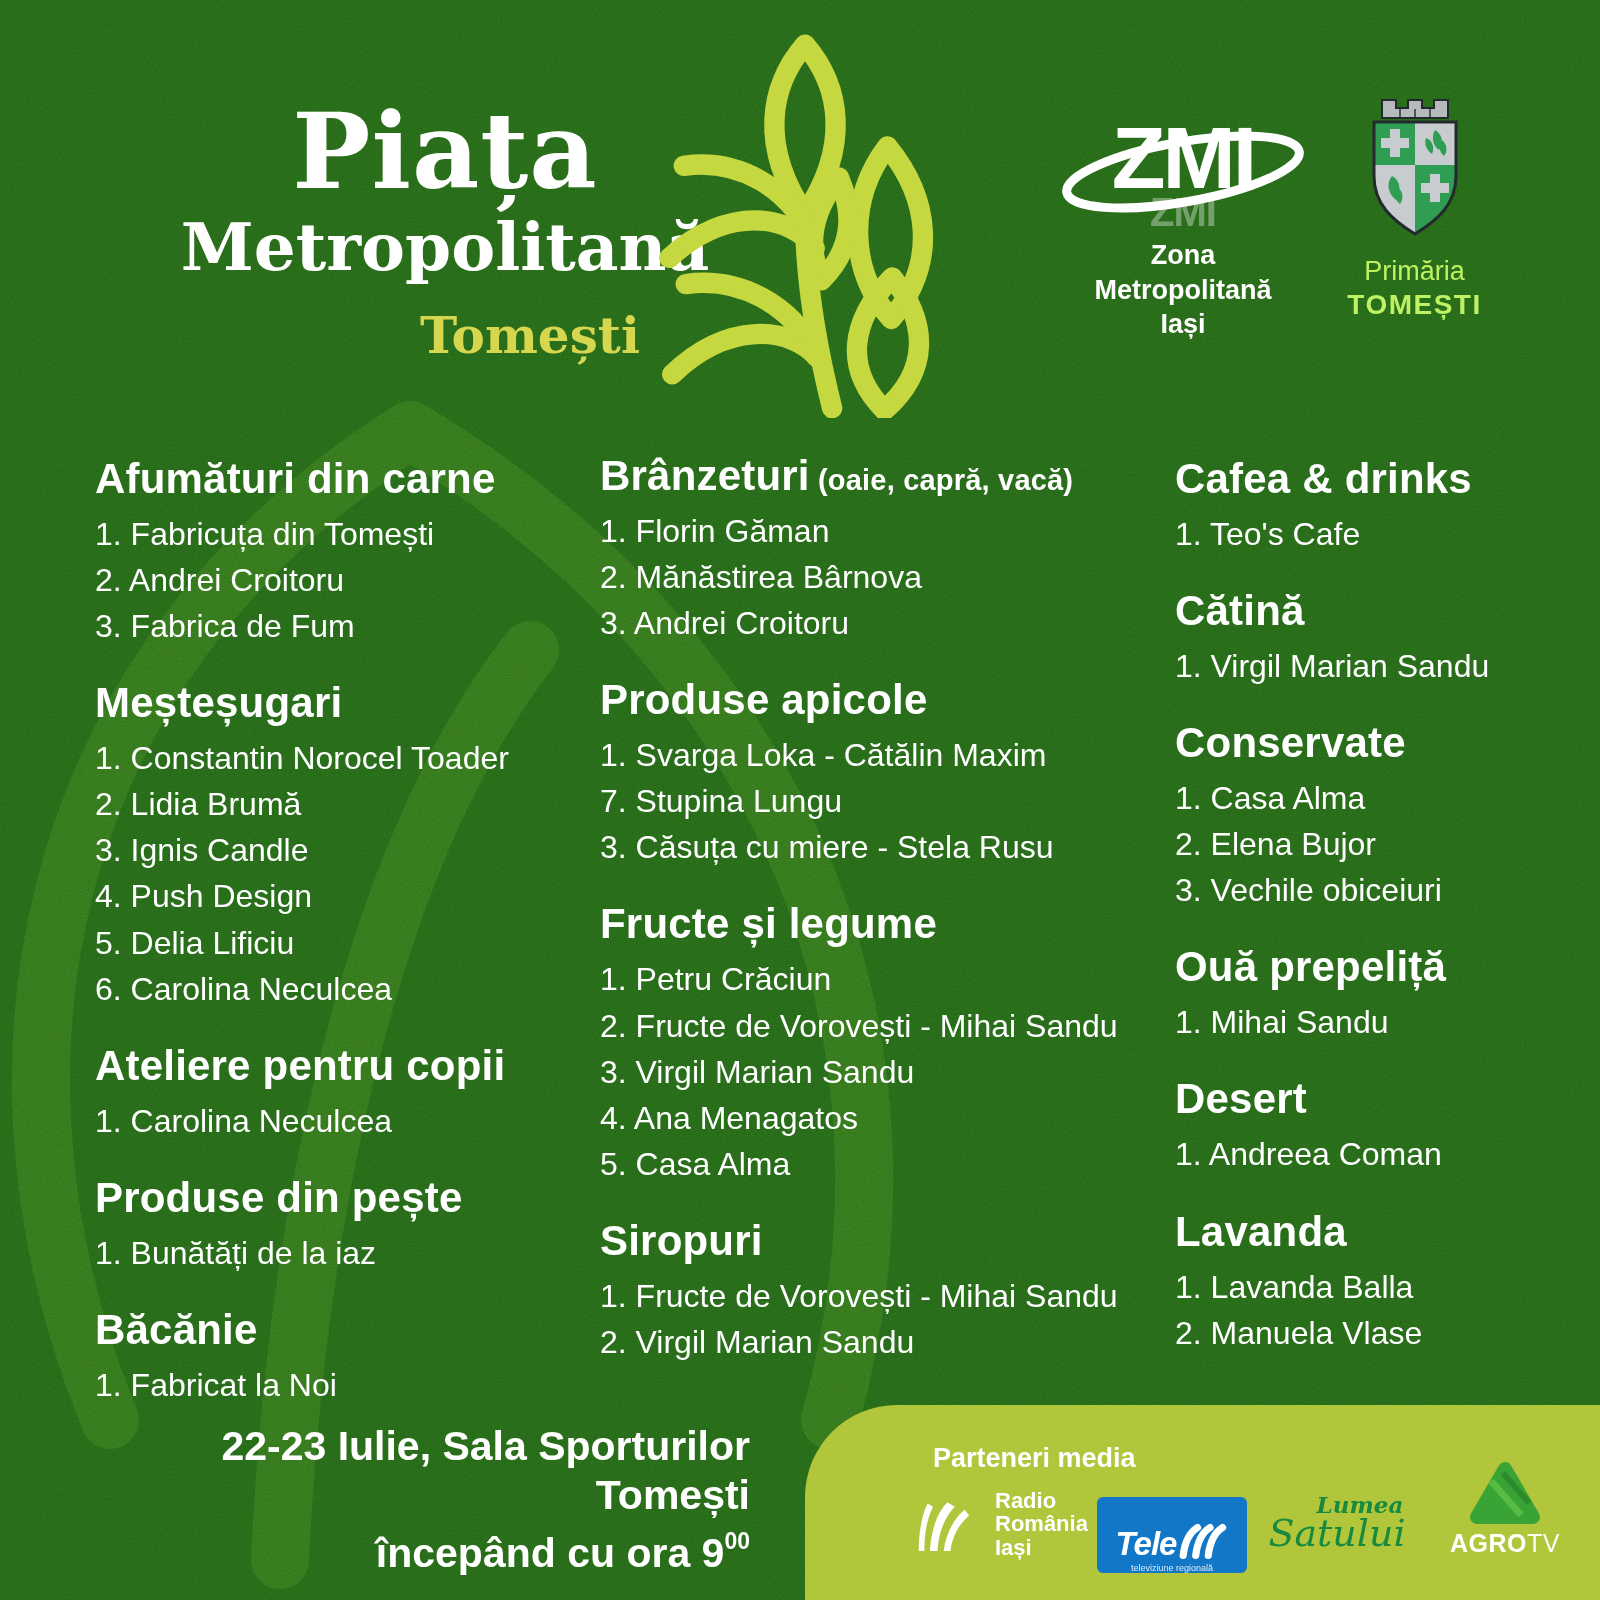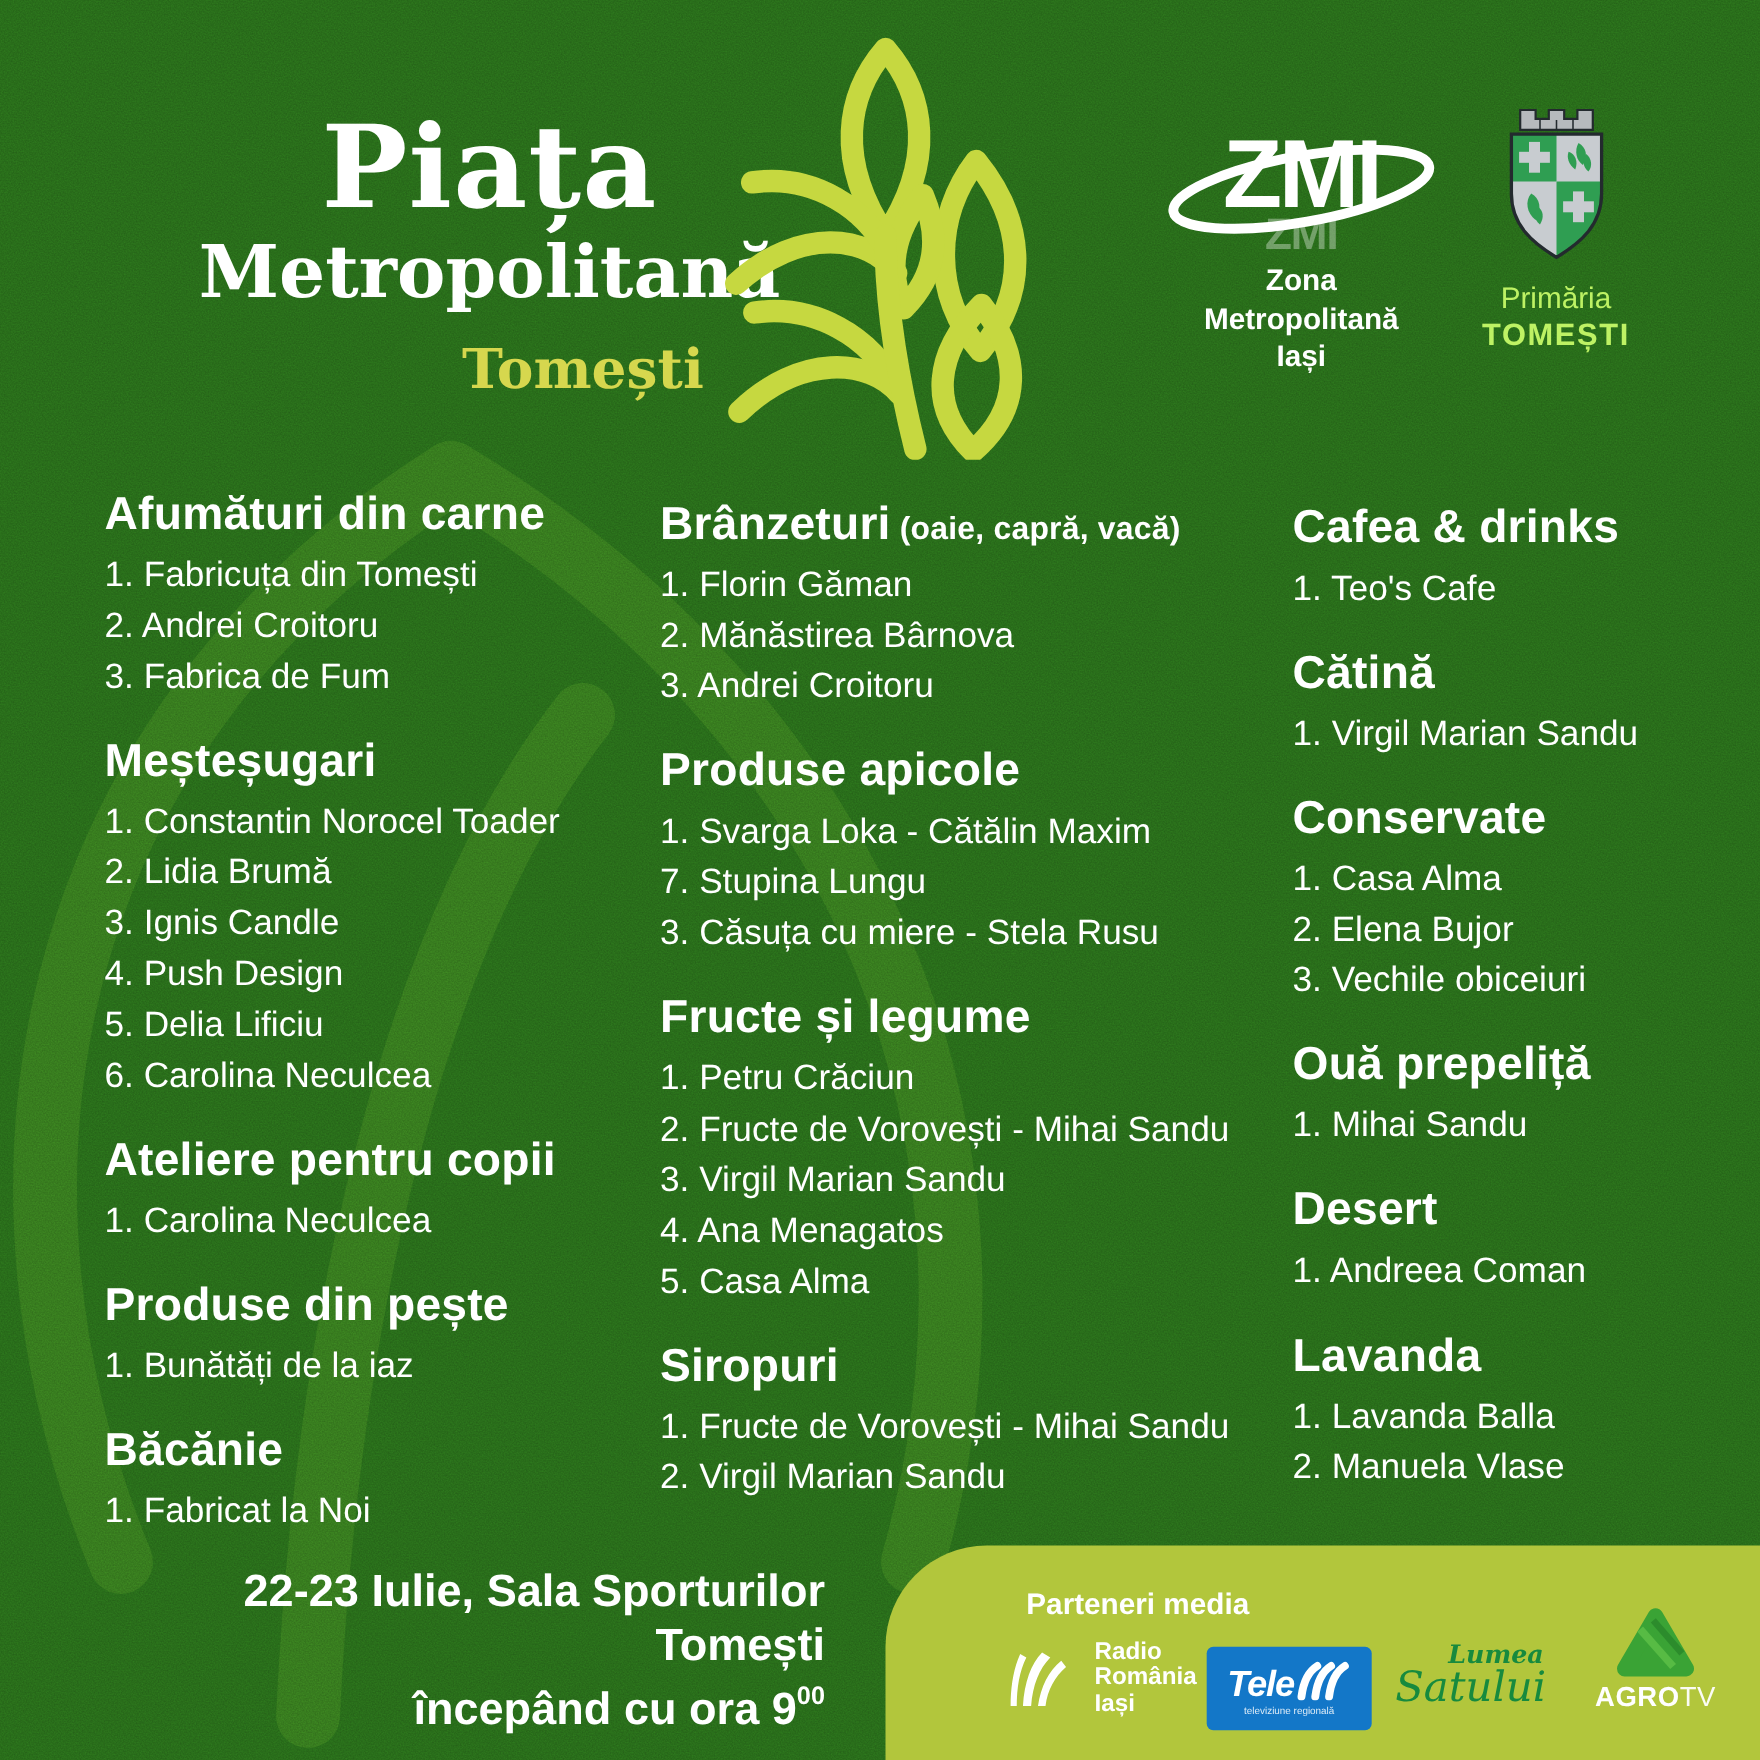--- a/index.html
+++ b/index.html
@@ -27,42 +27,42 @@
   .zmi-block{left:1048px;top:100px;width:270px;text-align:center;color:#fff;}
   .zmi-caption{font-size:27px;font-weight:800;line-height:1.28;margin-top:10px;}
 
   .primaria-block{left:1322px;top:92px;width:185px;text-align:center;color:#bef264;}
   .primaria-line1{font-size:27px;font-weight:500;margin-top:14px;}
   .primaria-line2{font-size:28px;font-weight:800;letter-spacing:1.5px;margin-top:2px;}
 
   
   #columns{left:0;top:0;width:1600px;height:1600px;}
   .col{position:absolute;color:#fff;}
-  .col1{left:95px;top:443px;width:500px;}
+  .col1{left:95px;top:455px;width:500px;}
   .col2{left:600px;top:452px;width:585px;}
   .col3{left:1175px;top:455px;width:420px;}
   .cat{margin-bottom:30px;}
   .cat-title{font-size:42px;font-weight:800;margin:0 0 8px 0;letter-spacing:.2px;}
   .cat-sub{font-size:29px;font-weight:800;}
   .vendor{font-size:32px;font-weight:400;line-height:1.44;}
 
   
   .date-block{left:60px;top:1422px;width:690px;text-align:right;color:#fff;font-weight:700;}
   .date-line1{font-size:41px;line-height:1.2;}
   .date-line2{font-size:41px;line-height:1.2;margin-top:8px;}
   .date-sup{font-size:23px;vertical-align:18px;}
 
   
   .partners-box{left:805px;top:1405px;width:795px;height:195px;background:#b2c63c;border-top-left-radius:92px;}
   .partners-heading{position:absolute;left:128px;top:38px;color:#fff;font-size:27px;font-weight:800;}
   .partner{position:absolute;}
   .radio-logo{left:110px;top:84px;display:flex;align-items:flex-start;gap:24px;color:#fff;}
   .radio-text{font-size:22px;font-weight:600;line-height:1.06;}
   .telem-logo{left:292px;top:92px;width:150px;height:76px;background:#1377c8;border-radius:6px;
-              display:flex;flex-direction:column;align-items:center;justify-content:center;color:#fff;}
+              display:flex;flex-direction:column;align-items:center;justify-content:flex-end;color:#fff;}
   .telem-row{display:flex;align-items:flex-end;}
   .telem-word{font-size:33px;font-weight:900;font-style:italic;letter-spacing:-1px;line-height:.9;}
   .telem-sub{font-size:9px;opacity:.85;margin-top:4px;}
   .lumea-logo{left:452px;top:88px;color:#178a3e;font-family:"DejaVu Serif", serif;font-style:italic;text-align:center;width:160px;}
   .lumea-line1{font-size:23px;font-weight:700;margin-left:46px;line-height:1;}
   .lumea-line2{font-size:38px;font-weight:400;line-height:1;margin-top:-2px;}
   .agro-logo{left:640px;top:56px;width:120px;text-align:center;color:#fff;}
   .agro-text{font-size:25px;margin-top:2px;letter-spacing:.5px;}
   .agro-bold{font-weight:800;}
   .agro-light{font-weight:400;opacity:.95;}

